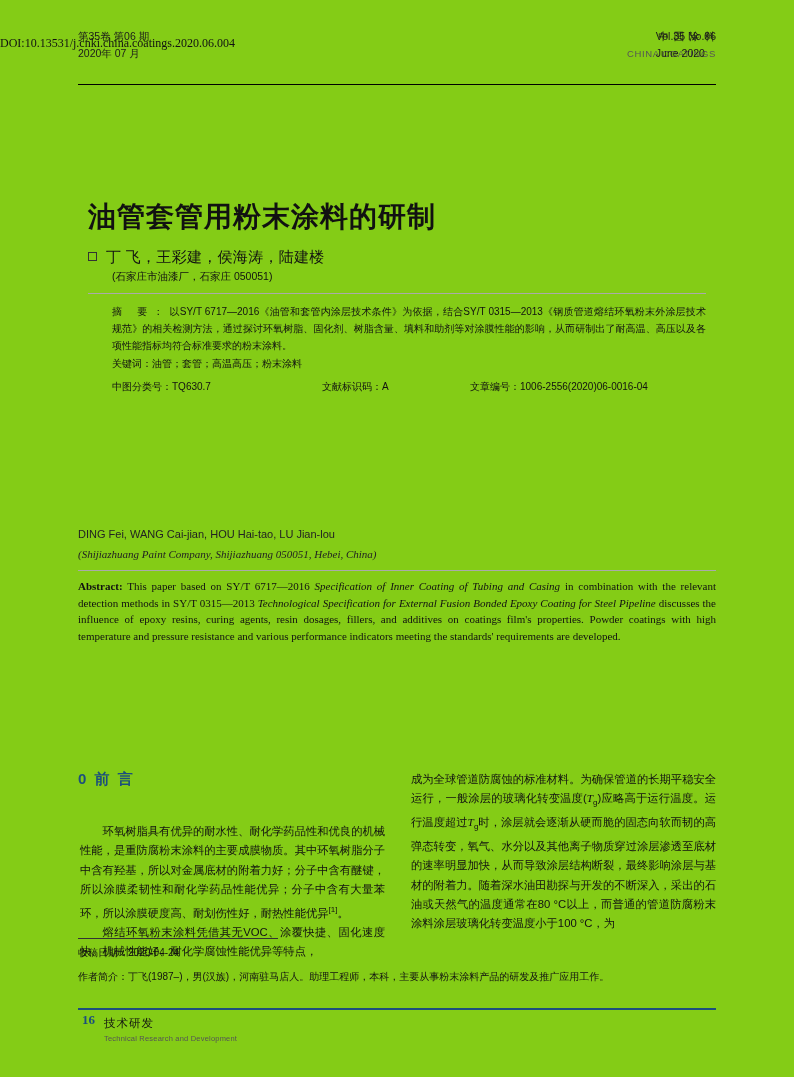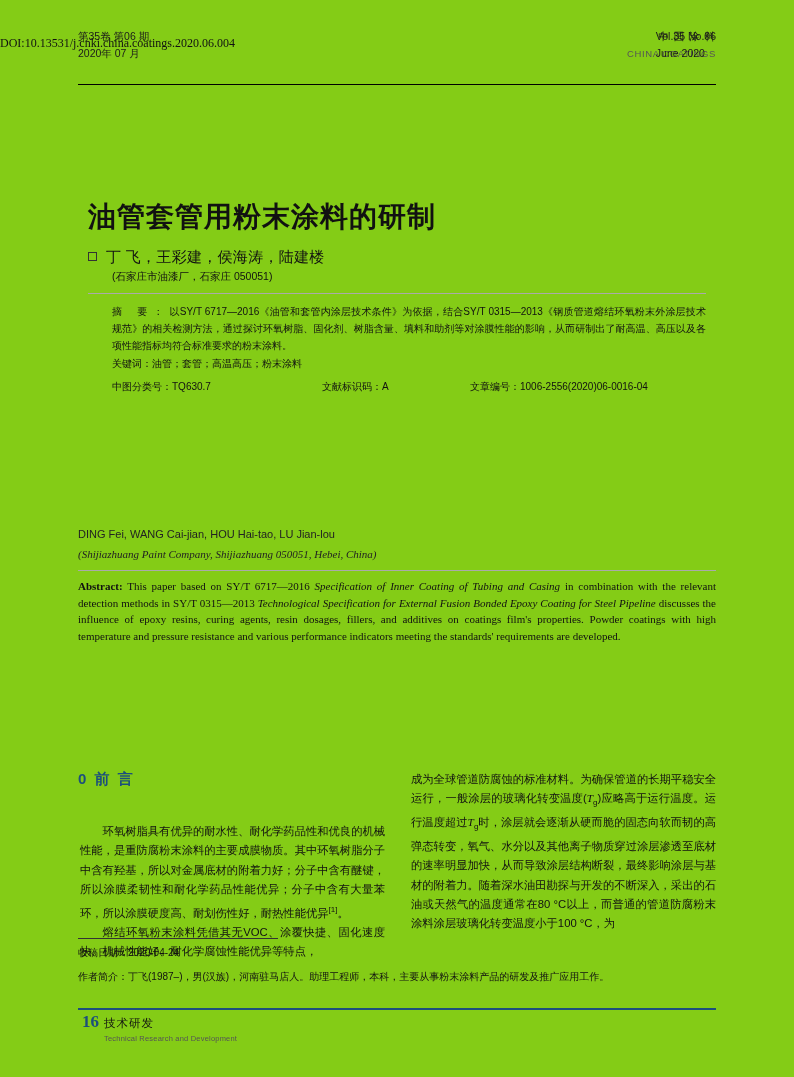--- a/index.html
+++ b/index.html
@@ -272,21 +272,21 @@
     left: 78px;
     top: 1008px;
     width: 638px;
     height: 2px;
     background: #1c4f7c;
   }
   .foot-num {
     position: absolute;
     left: 82px;
     top: 1012px;
-    font-size: 17px;
+    font-size: 13px;
     font-weight: bold;
     color: #1c4f7c;
     font-family: "Liberation Serif", serif;
   }
   .foot-cn {
     position: absolute;
     left: 104px;
     top: 1016px;
     font-size: 11.5px;
     color: #111;

